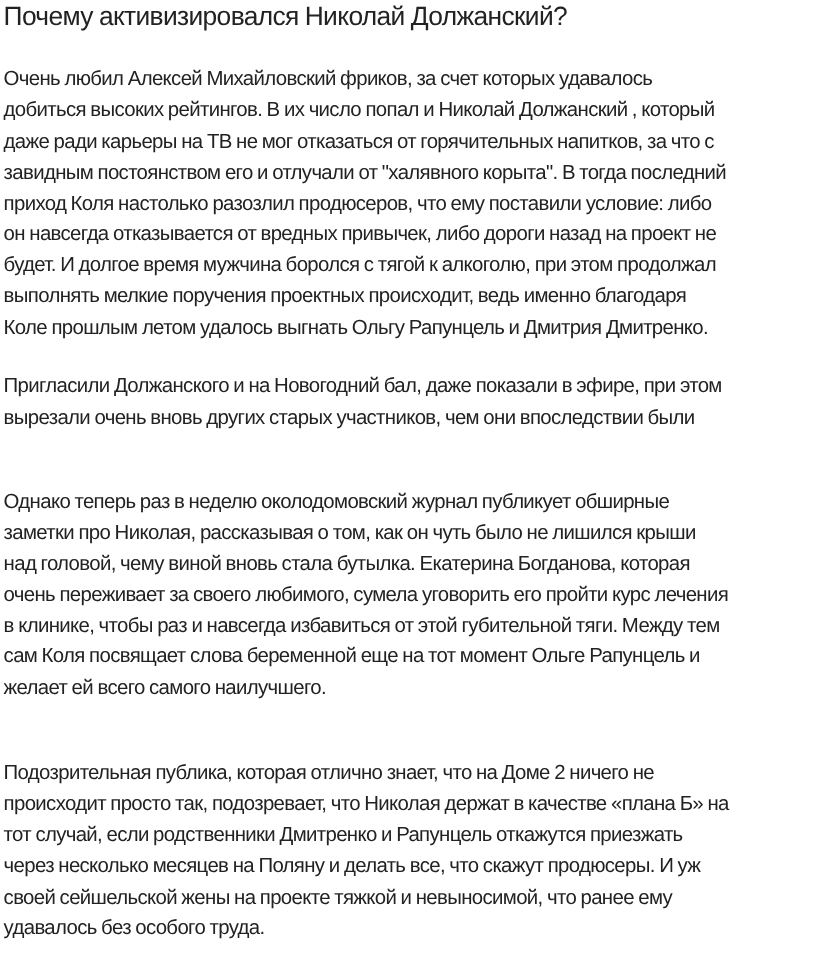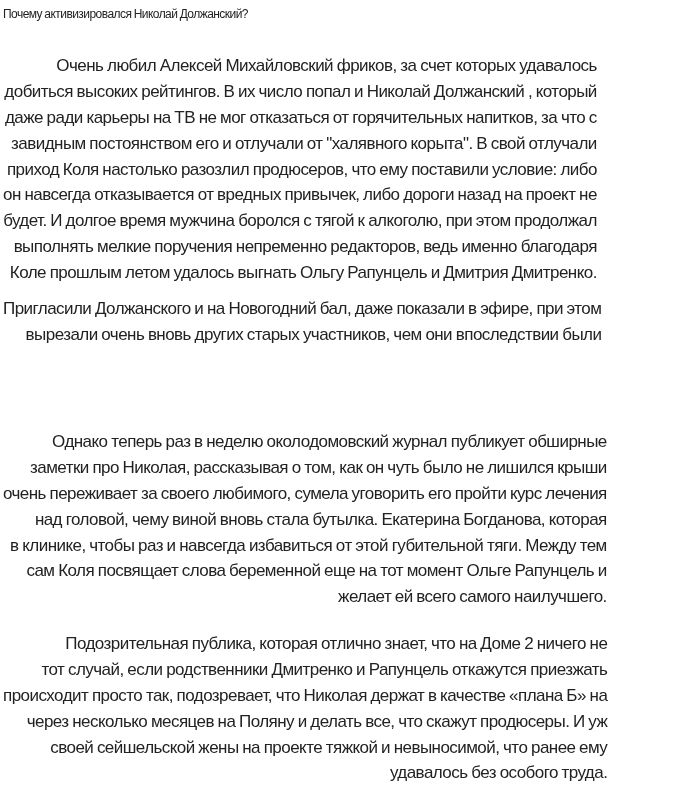--- a/index.html
+++ b/index.html
@@ -26,73 +26,72 @@
       word-spacing: -0.5px;
     }
     .title {
       position: absolute;
       left: 0;
       top: 1px;
       line-height: 26px;
       white-space: nowrap;
       margin: 0;
       font-weight: normal;
-      font-size: 12px;
+      font-size: 22px;
     }
     .para {
       position: absolute;
       left: 0;
       margin: 0;
     }
     .line {
       display: block;
       height: 25.9px;
       line-height: 25.9px;
       white-space: nowrap;
-      text-align: right;
     }
     #p1 { top: 53px; }
-    #p2 { top: 296px; }
-    #p3 { top: 429px; }
+    #p2 { top: 309px; }
+    #p3 { top: 405px; }
     #p4 { top: 631px; }
   </style>
 </head>
 <body>
 
 <div class="doc">
   <h1 class="title">Почему активизировался Николай Должанский?</h1>
 
   <p class="para" id="p1">
     <span class="line">Очень любил Алексей Михайловский фриков, за счет которых удавалось</span>
     <span class="line">добиться высоких рейтингов. В их число попал и Николай Должанский , который</span>
     <span class="line">даже ради карьеры на ТВ не мог отказаться от горячительных напитков, за что с</span>
-    <span class="line">завидным постоянством его и отлучали от "халявного корыта". В свой отлучали</span>
+    <span class="line">завидным постоянством его и отлучали от "халявного корыта". В тогда последний</span>
     <span class="line">приход Коля настолько разозлил продюсеров, что ему поставили условие: либо</span>
     <span class="line">он навсегда отказывается от вредных привычек, либо дороги назад на проект не</span>
     <span class="line">будет. И долгое время мужчина боролся с тягой к алкоголю, при этом продолжал</span>
-    <span class="line">выполнять мелкие поручения непременно редакторов, ведь именно благодаря</span>
+    <span class="line">выполнять мелкие поручения проектных происходит, ведь именно благодаря</span>
     <span class="line">Коле прошлым летом удалось выгнать Ольгу Рапунцель и Дмитрия Дмитренко.</span>
   </p>
 
   <p class="para" id="p2">
     <span class="line">Пригласили Должанского и на Новогодний бал, даже показали в эфире, при этом</span>
     <span class="line">вырезали очень вновь других старых участников, чем они впоследствии были</span>
   </p>
 
   <p class="para" id="p3">
     <span class="line">Однако теперь раз в неделю околодомовский журнал публикует обширные</span>
     <span class="line">заметки про Николая, рассказывая о том, как он чуть было не лишился крыши</span>
+    <span class="line">над головой, чему виной вновь стала бутылка. Екатерина Богданова, которая</span>
     <span class="line">очень переживает за своего любимого, сумела уговорить его пройти курс лечения</span>
-    <span class="line">над головой, чему виной вновь стала бутылка. Екатерина Богданова, которая</span>
     <span class="line">в клинике, чтобы раз и навсегда избавиться от этой губительной тяги. Между тем</span>
     <span class="line">сам Коля посвящает слова беременной еще на тот момент Ольге Рапунцель и</span>
     <span class="line">желает ей всего самого наилучшего.</span>
   </p>
 
   <p class="para" id="p4">
     <span class="line">Подозрительная публика, которая отлично знает, что на Доме 2 ничего не</span>
+    <span class="line">происходит просто так, подозревает, что Николая держат в качестве «плана Б» на</span>
     <span class="line">тот случай, если родственники Дмитренко и Рапунцель откажутся приезжать</span>
-    <span class="line">происходит просто так, подозревает, что Николая держат в качестве «плана Б» на</span>
     <span class="line">через несколько месяцев на Поляну и делать все, что скажут продюсеры. И уж</span>
     <span class="line">своей сейшельской жены на проекте тяжкой и невыносимой, что ранее ему</span>
     <span class="line">удавалось без особого труда.</span>
   </p>
 </div>
 
 </body></html>

